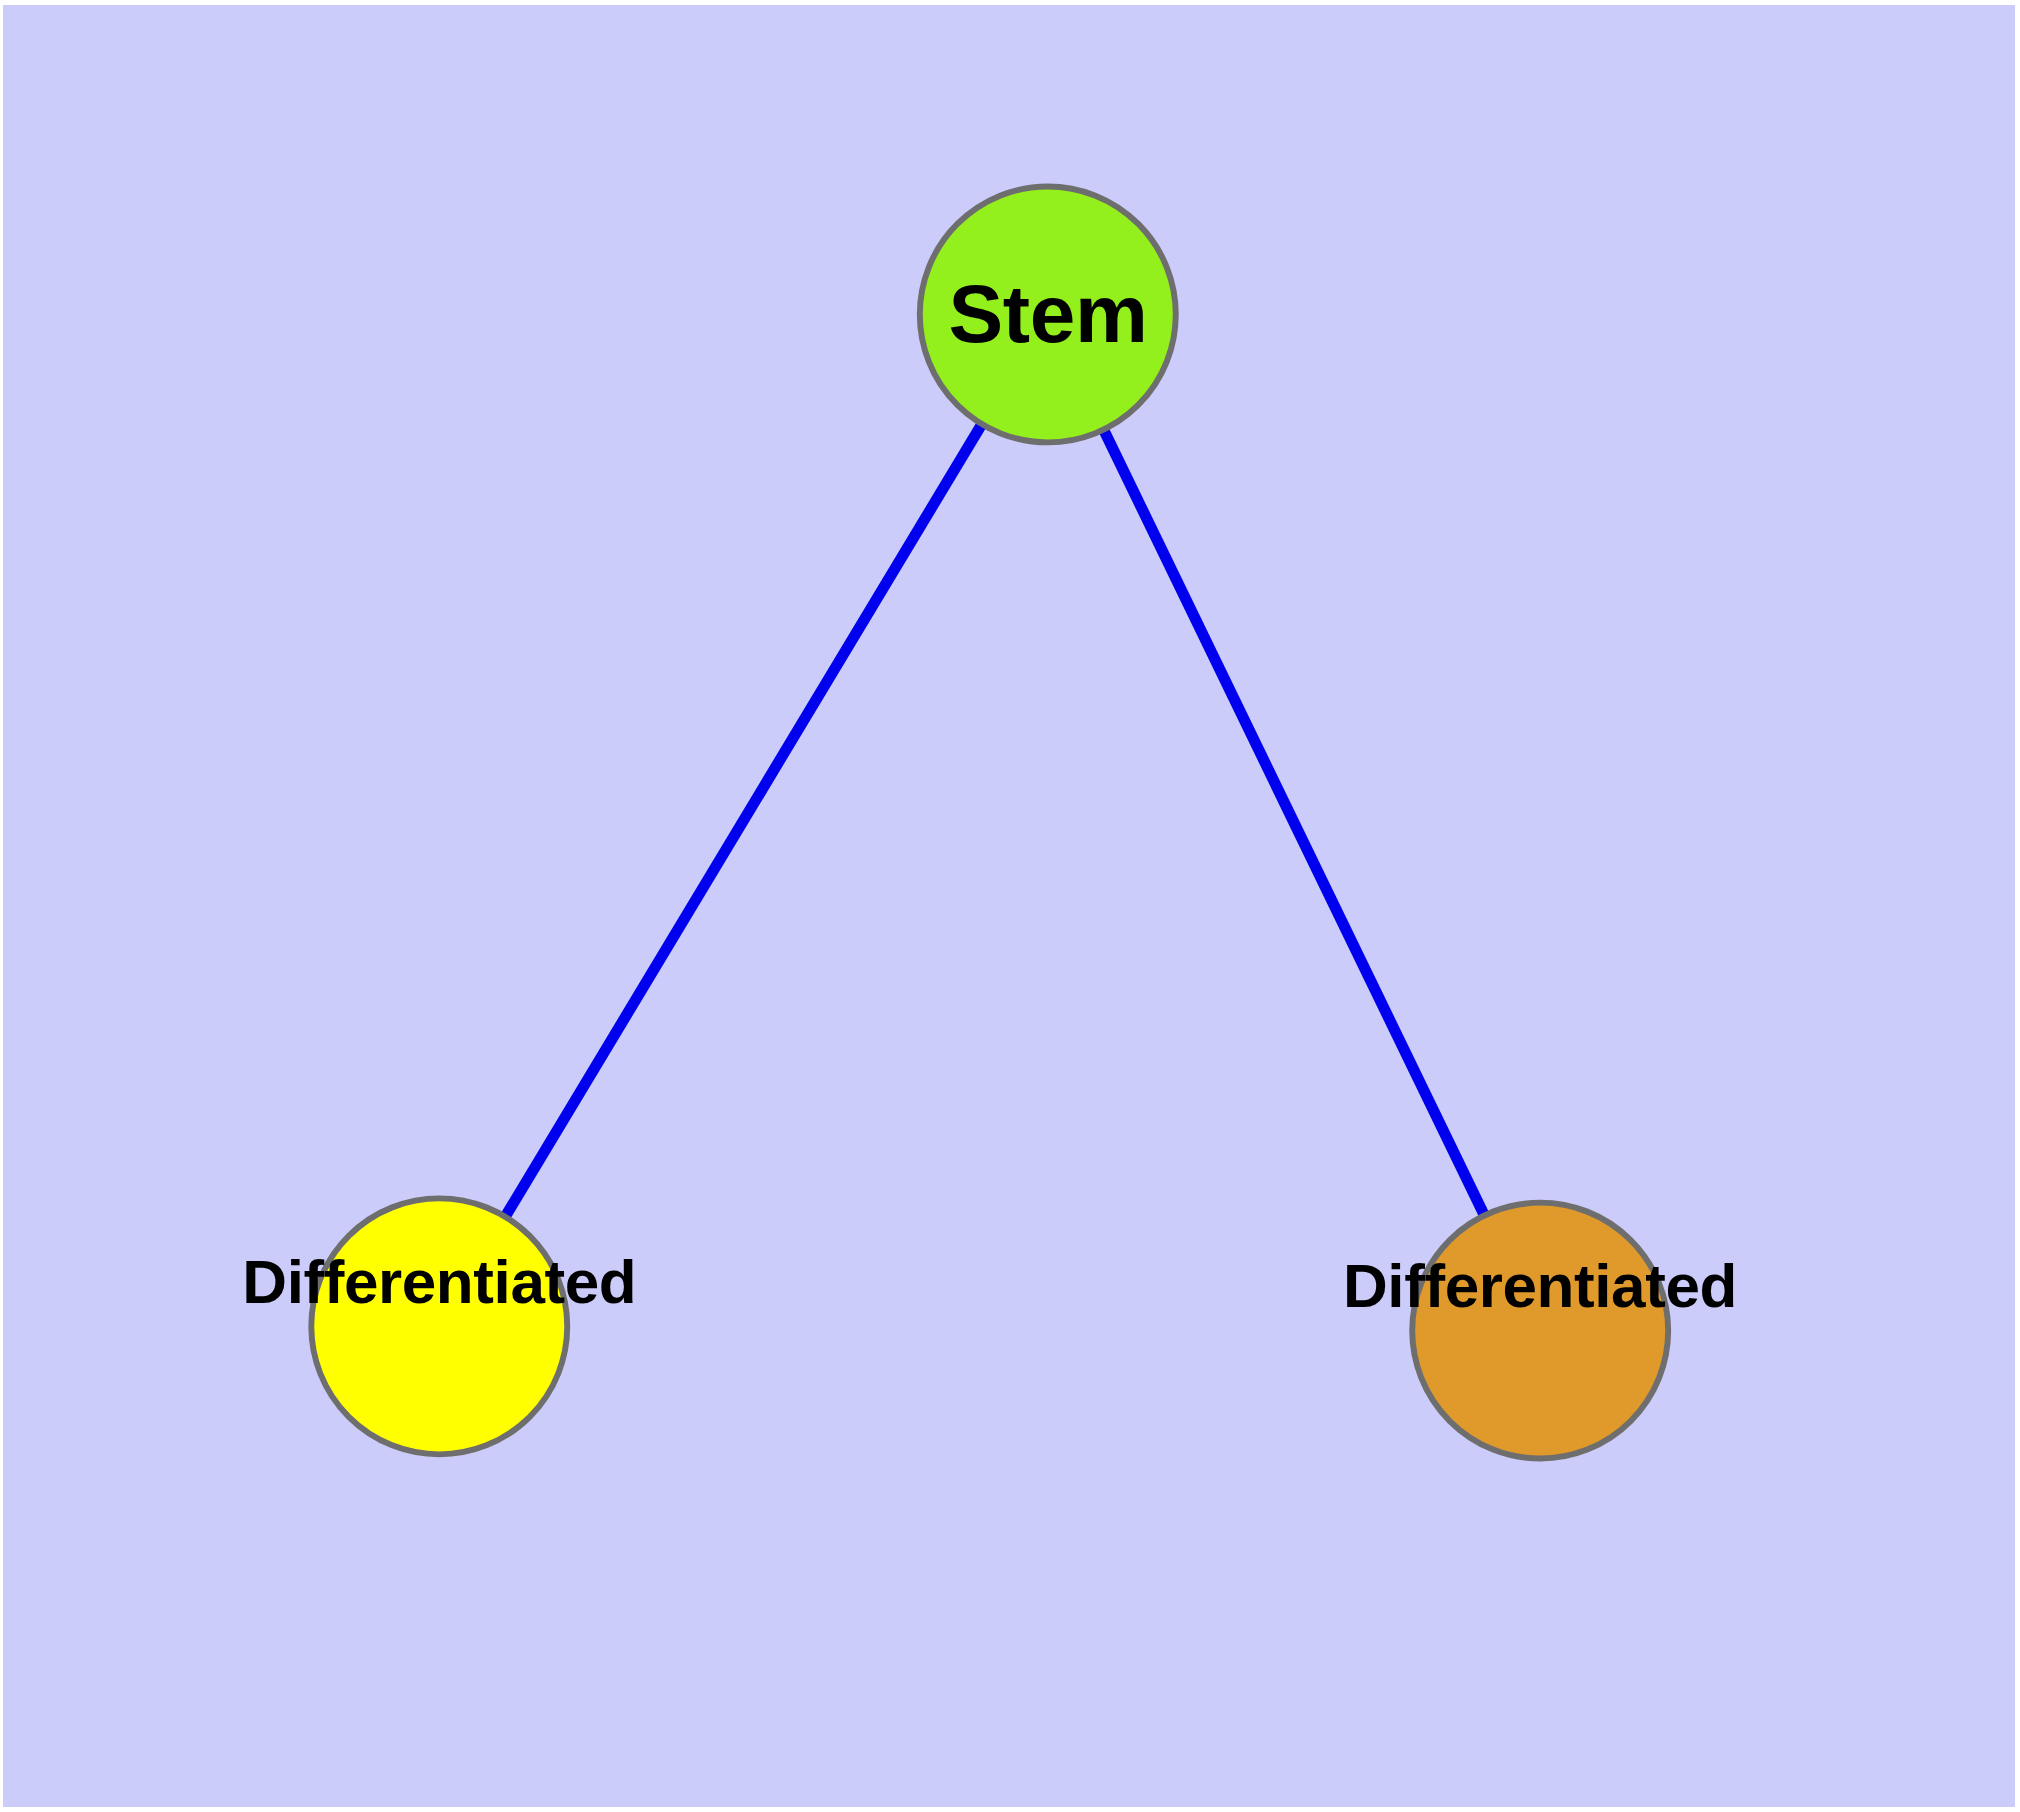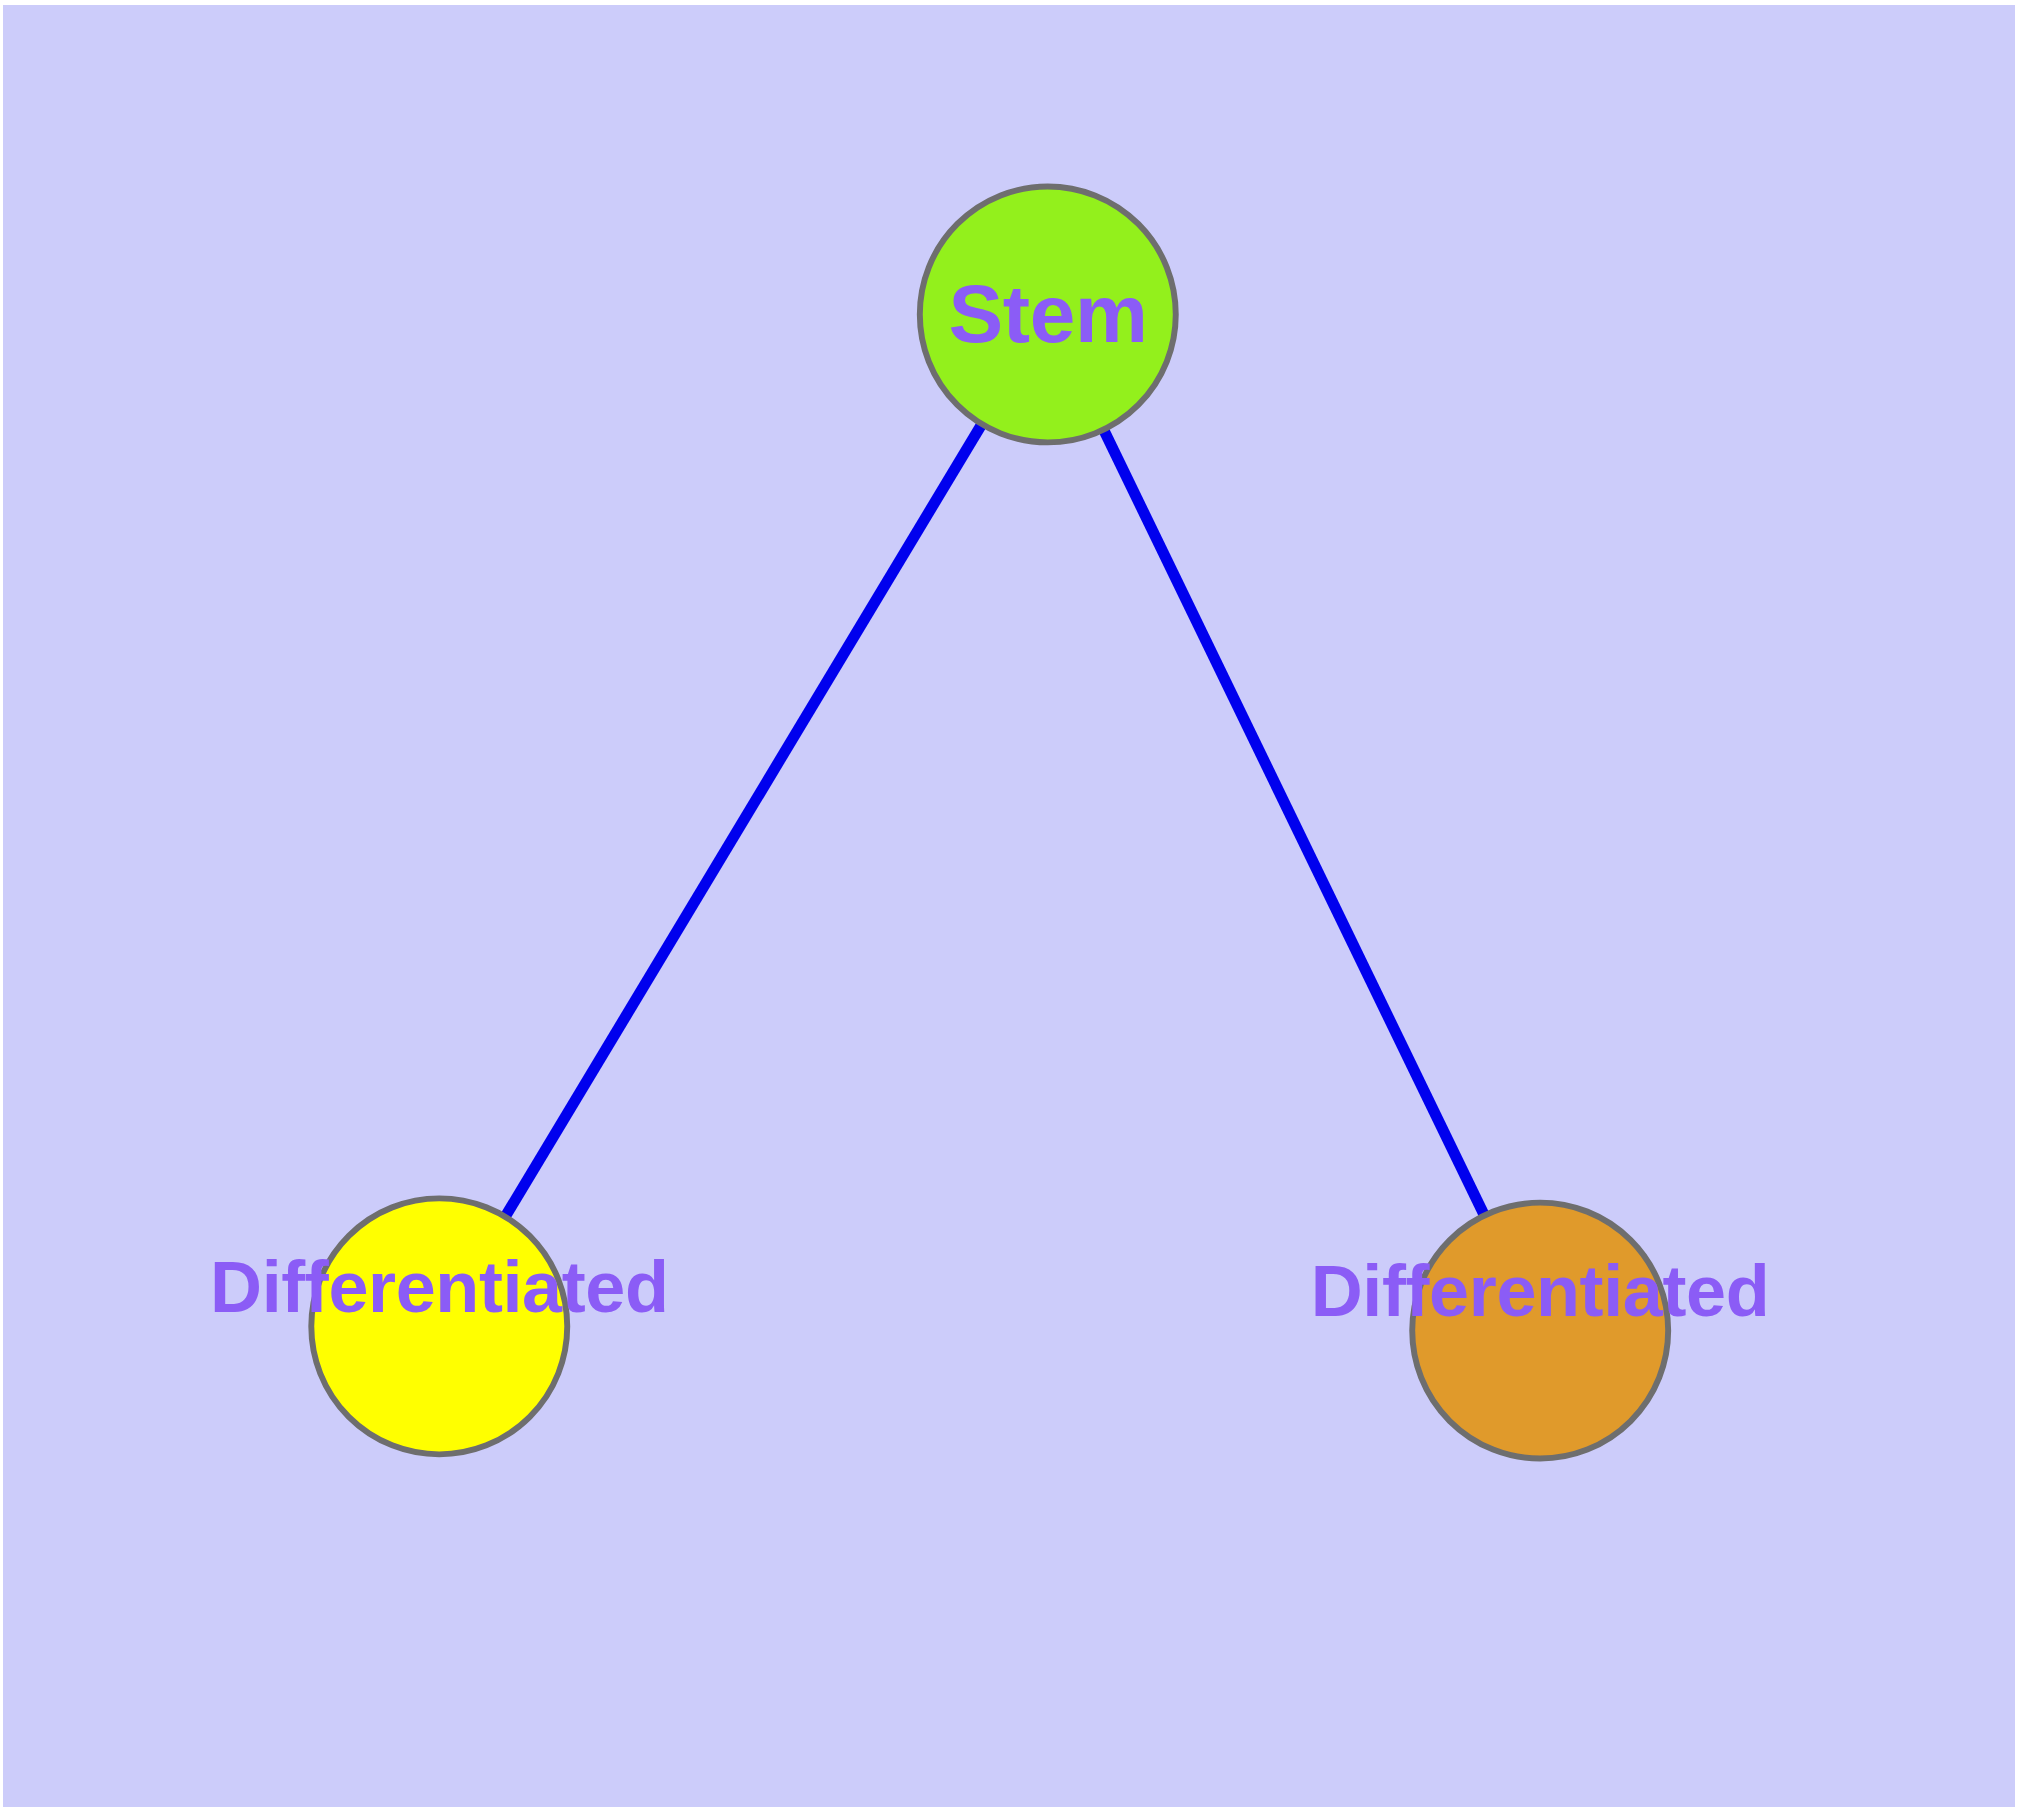--- a/index.html
+++ b/index.html
@@ -32,31 +32,31 @@
     position: absolute;
     left: 0;
     top: 0;
     width: 2021px;
     height: 1812px;
   }
   .node-label {
     position: absolute;
     text-align: center;
     font-weight: bold;
-    color: #8b5cf6;
+    color: #000000;
     white-space: nowrap;
     line-height: 1.0;
     pointer-events: none;
     letter-spacing: -0.4px;
   }
   .node-label.stem {
     font-size: 82px;
   }
   .node-label.leaf {
-    font-size: 72px;
+    font-size: 62px;
   }
   .label-line {
     display: block;
   }
 </style>
 </head>
 <body>
 
 <div id="canvas">
 

